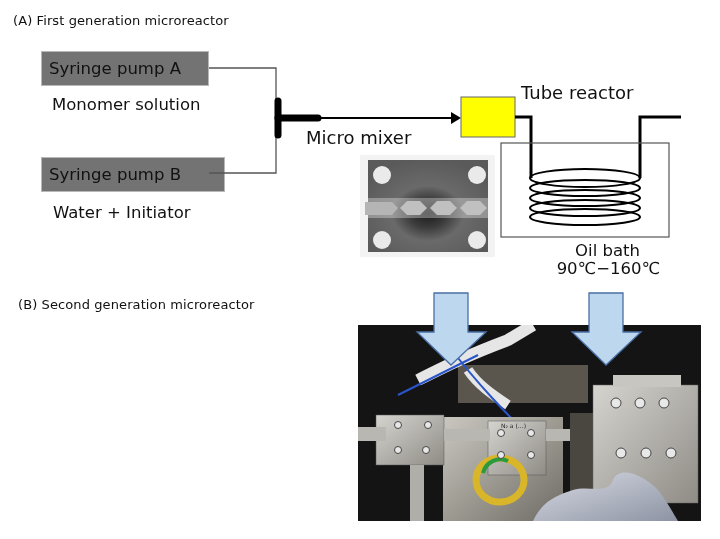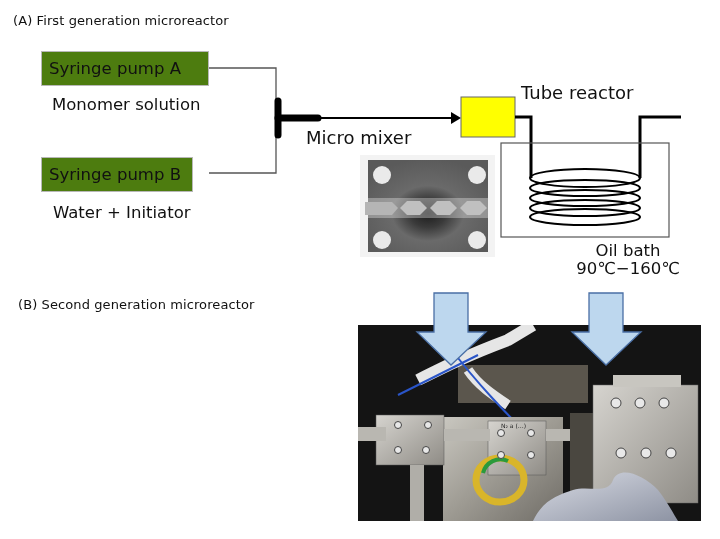--- a/index.html
+++ b/index.html
@@ -1,36 +1,36 @@
 <!DOCTYPE html>
 <html><head>
 <meta charset="utf-8">
 <style>
   html, body { margin: 0; padding: 0; background: #ffffff; }
   body { width: 720px; height: 539px; position: relative; overflow: hidden;
          font-family: "DejaVu Sans", sans-serif; color: #111; }
   .abs { position: absolute; }
   .heading { font-size: 13px; white-space: nowrap; letter-spacing: 0.1px; }
   .label { font-size: 16.5px; white-space: nowrap; }
-  .pumpbox { border: 1px solid #b8b8b8; background: #4d7c0f; box-sizing: border-box;
+  .pumpbox { border: 1px solid #b8b8b8; background: #737373; box-sizing: border-box;
              font-size: 16.5px; display: flex; align-items: center; padding-left: 7px; white-space: nowrap; }
   svg { position: absolute; left: 0; top: 0; }
-  .center { text-align: center; margin-left: 38px; }
+  .center { text-align: right; }
 </style>
 </head>
 <body>
 
 <div class="abs heading" style="left:13px; top:13px;">(A) First generation microreactor</div>
 
 <div class="abs pumpbox" style="left:41px; top:51px; width:168px; height:35px;">
   <span>Syringe pump A</span>
 </div>
 <div class="abs label" style="left:52px; top:95px;">Monomer solution</div>
 
-<div class="abs pumpbox" style="left:41px; top:157px; width:152px; height:35px;">
+<div class="abs pumpbox" style="left:41px; top:157px; width:184px; height:35px;">
   <span>Syringe pump B</span>
 </div>
 <div class="abs label" style="left:53px; top:203px;">Water + Initiator</div>
 
 <svg width="720" height="539">
 
   <polyline points="209,68 276,68 276,173 209,173" fill="none" stroke="#555" stroke-width="1.3"></polyline>
 
   <line x1="278" y1="101" x2="278" y2="135" stroke="#000" stroke-width="7" stroke-linecap="round"></line>
   <line x1="278" y1="118" x2="318" y2="118" stroke="#000" stroke-width="7" stroke-linecap="round"></line>

